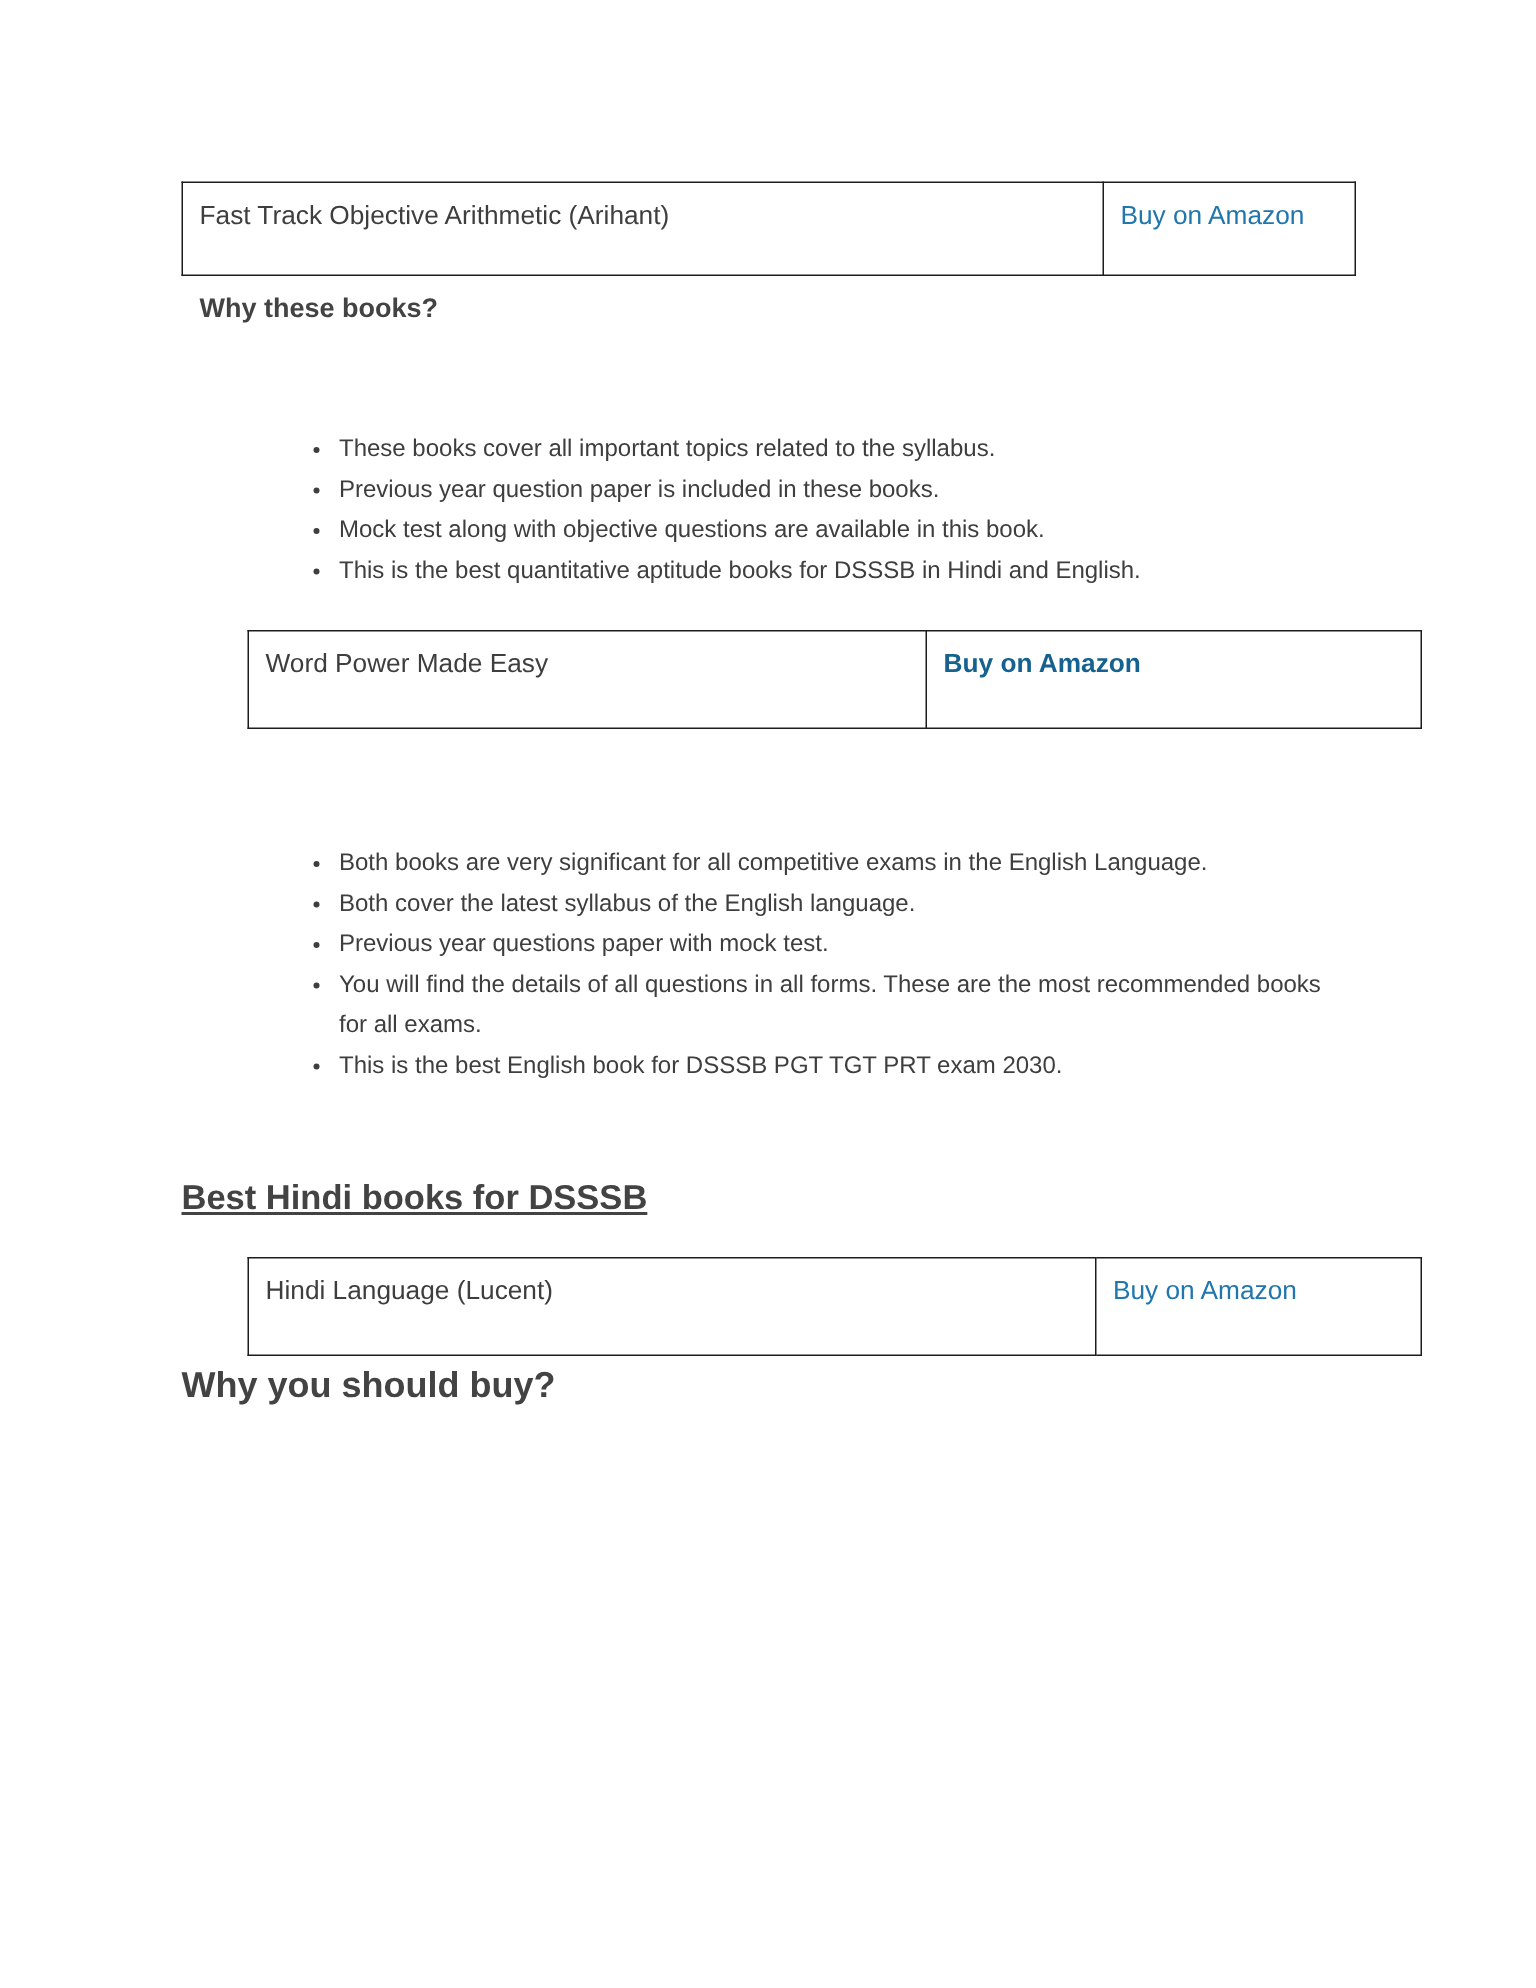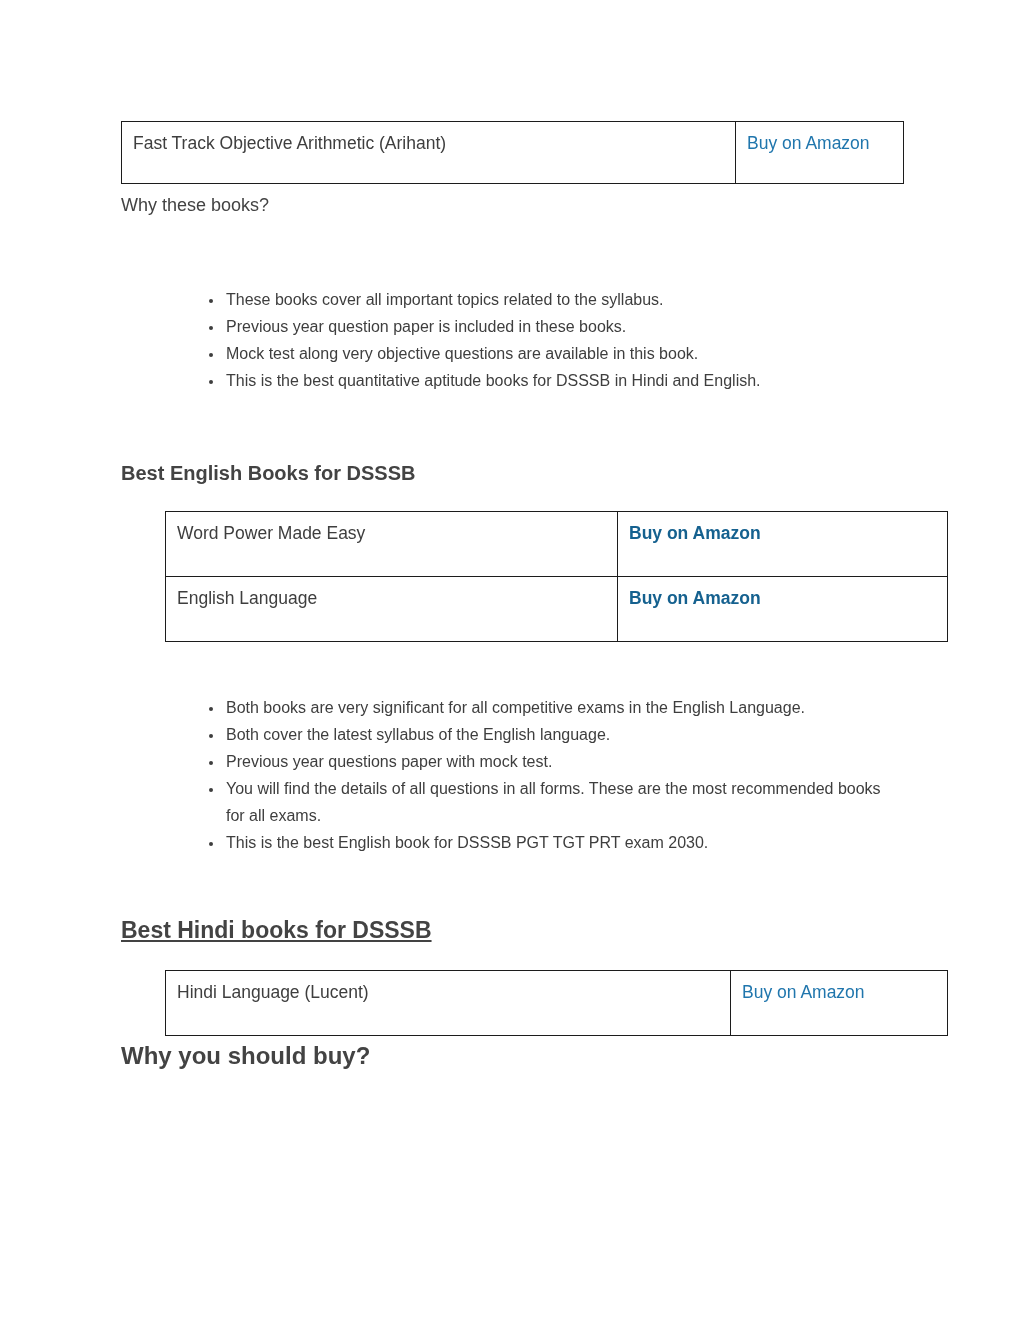--- a/index.html
+++ b/index.html
@@ -47,23 +47,23 @@
     text-decoration: none;
     cursor: pointer;
   }
   a.amzn.bold {
     font-weight: bold;
     color: var(--link-bold-color, #15618f);
   }
   
   .h-small {
     font-size: 18px;
-    font-weight: normal;
+    font-weight: bold;
     color: var(--heading-text, #434343);
-    margin: 10px 0 0 0;
+    margin: 10px 0 0 12px;
     line-height: 22px;
   }
   .h-english {
     font-size: 20px;
     font-weight: bold;
     color: var(--heading-text, #434343);
     margin: 67px 0 0 0;
     line-height: 24px;
   }
   .h-hindi {
@@ -84,21 +84,21 @@
   
   ul.bullets {
     margin: 0;
     padding: 0 0 0 103px;
     list-style: disc outside;
     font-size: 16px;
     line-height: 27px;
     color: var(--body-text, #3e3e3e);
   }
   ul.bullets.first  { margin-top: 70px; }
-  ul.bullets.second { margin-top: 52px; }
+  ul.bullets.second { margin-top: 76px; }
   ul.bullets li { padding-left: 2px; }
   ul.bullets li::marker { font-size: 14px; }
   table.booktbl.tbl-books { margin-top: 26px; margin-left: 44px; }
 </style>
 </head>
 <body>
 
 <div class="page">
   <div class="content">
 
@@ -117,43 +117,34 @@
         </td>
       </tr>
     </tbody>
       </table>
 
     <h3 class="h-small">Why these books?</h3>
 
     <ul class="bullets first">
       <li>These books cover all important topics related to the syllabus.</li>
       <li>Previous year question paper is included in these books.</li>
-      <li>Mock test along very objective questions are available in this book.</li>
+      <li>Mock test along with objective questions are available in this book.</li>
       <li>This is the best quantitative aptitude books for DSSSB in Hindi and English.</li>
     </ul>
 
-    <h2 class="h-english">Best English Books for DSSSB</h2>
 
     <table class="booktbl tbl-books tbl-eng">
       <colgroup>
           <col class="c1">
           <col class="c2">
         </colgroup>
       <tbody>
           <tr>
         <td>
           <span>Word Power Made Easy</span>
-        </td>
-        <td>
-          <a class="amzn bold">Buy on Amazon</a>
-        </td>
-      </tr>
-      <tr>
-        <td>
-          <span>English Language</span>
         </td>
         <td>
           <a class="amzn bold">Buy on Amazon</a>
         </td>
       </tr>
     </tbody>
       </table>
 
     <ul class="bullets second">
       <li>Both books are very significant for all competitive exams in the English Language.</li>

